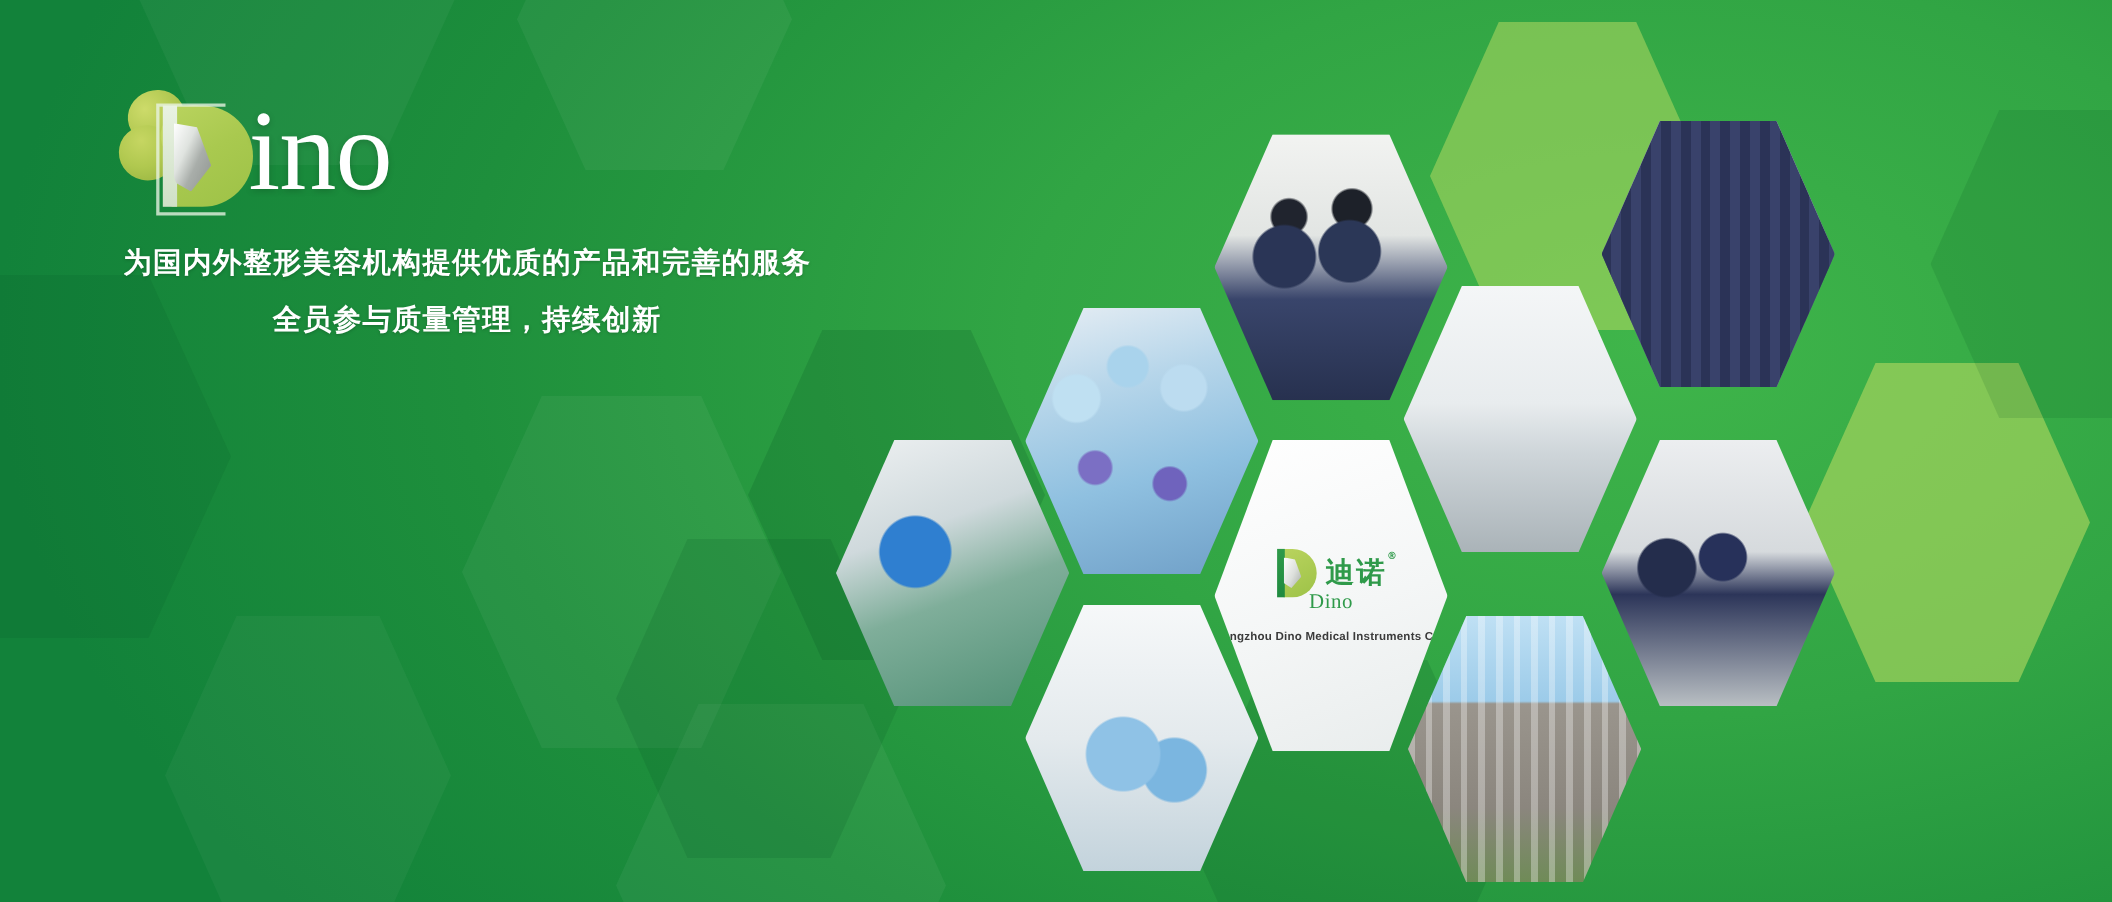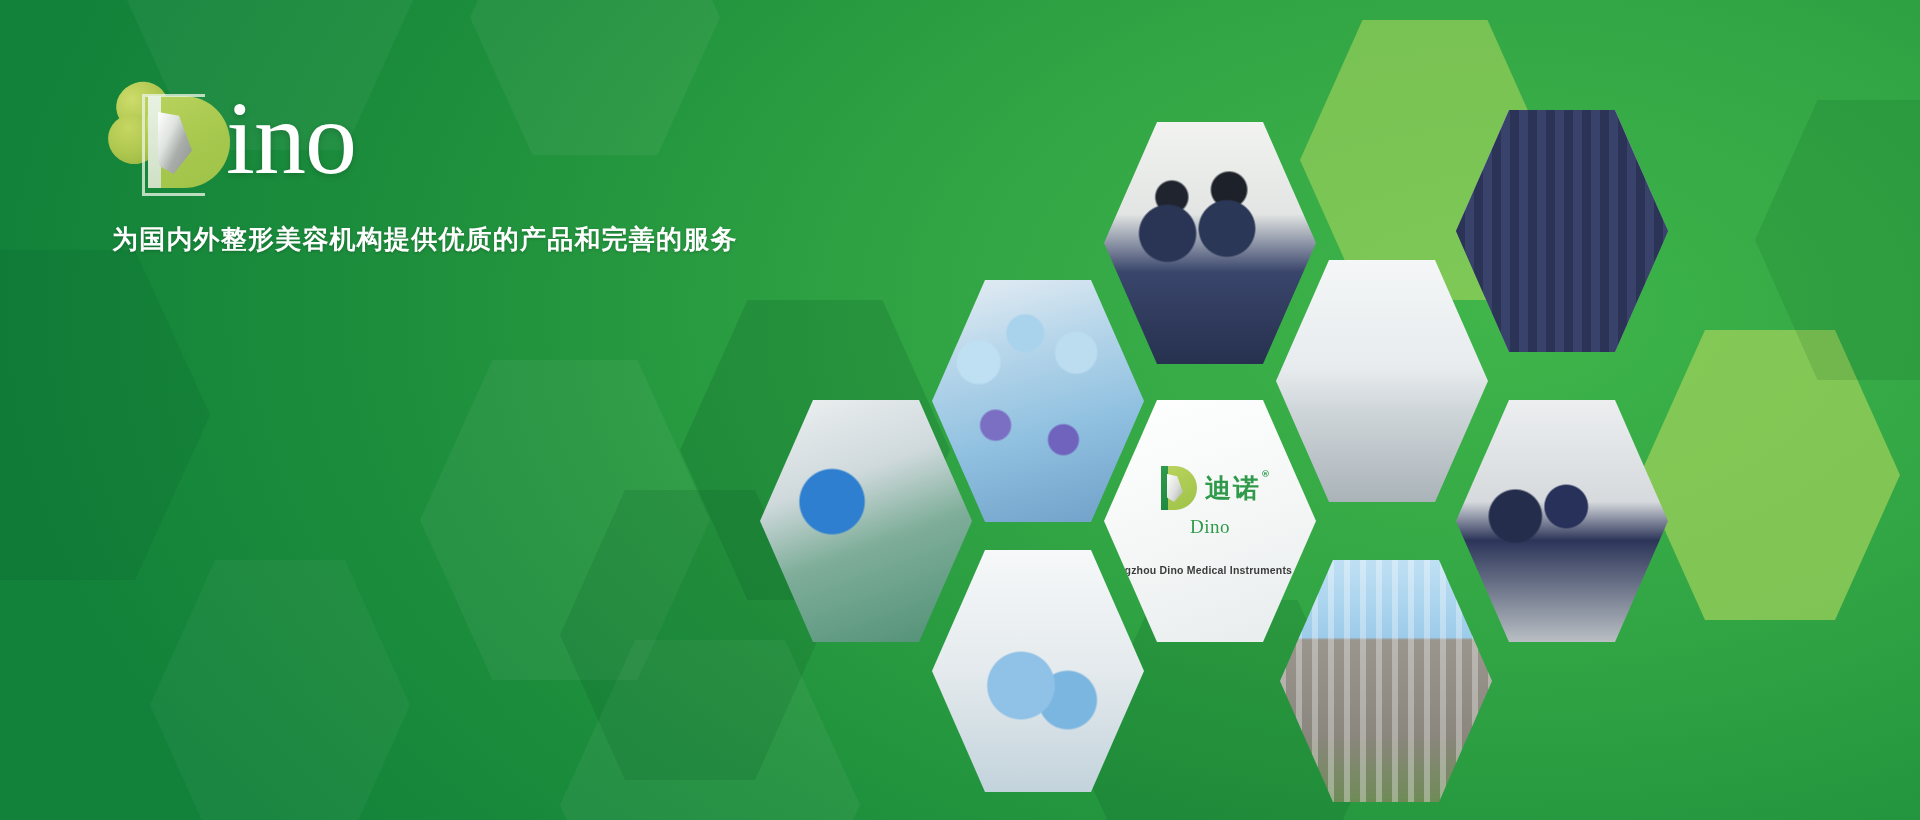--- a/index.html
+++ b/index.html
@@ -185,20 +185,21 @@
         <div class="bowl"></div>
         <div class="stem"></div>
         <div class="curl"></div>
         <div class="frame"></div>
       </div>
       <div id="wordmark">ino</div>
     </div>
 
     <div id="taglines">
       <div class="tag">为国内外整形美容机构提供优质的产品和完善的服务</div>
+      <div class="tag">全员参与质量管理，持续创新</div>
     </div>
   </div>
 
   <div id="collage">
       <div class="hexcell" style="left: -60px; top: 300px; width: 212px; height: 242px;">
         <div class="pic p-machine" title="green extraction machine in workshop"></div>
       </div>
       <div class="hexcell" style="left: 112px; top: 180px; width: 212px; height: 242px;">
         <div class="pic p-assembly" title="workers in blue cleanroom suits at assembly line"></div>
       </div>
@@ -213,21 +214,21 @@
       </div>
       <div class="hexcell" style="left: 112px; top: 450px; width: 212px; height: 242px;">
         <div class="pic p-clean" title="cleanroom operators at workstation"></div>
       </div>
       <div class="hexcell" style="left: 460px; top: 460px; width: 212px; height: 242px;">
         <div class="pic p-building" title="factory office building exterior"></div>
       </div>
       <div class="hexcell" style="left: 636px; top: 300px; width: 212px; height: 242px;">
         <div class="pic p-cnc" title="engineers working at CNC machines"></div>
       </div>
-      <div id="logohex" style="left: 284px; top: 300px; width: 212px; height: 242px; gap: 12px;">
+      <div id="logohex" style="left: 284px; top: 300px; width: 212px; height: 283px;">
         <div class="brandrow">
           <div class="mini-d">
             <div class="bowl"></div>
             <div class="stem"></div>
             <div class="curl"></div>
           </div>
           <div class="cn">迪诺<sup>®</sup></div>
         </div>
         <div class="en">Dino</div>
         <div class="co">Hangzhou Dino Medical Instruments Co..</div>

